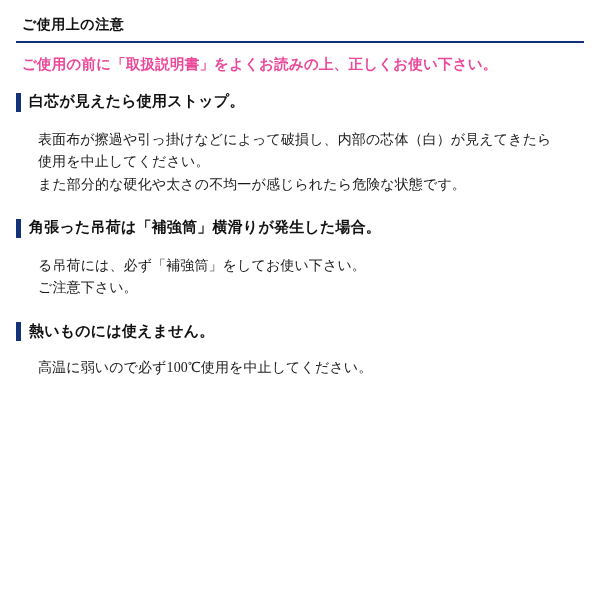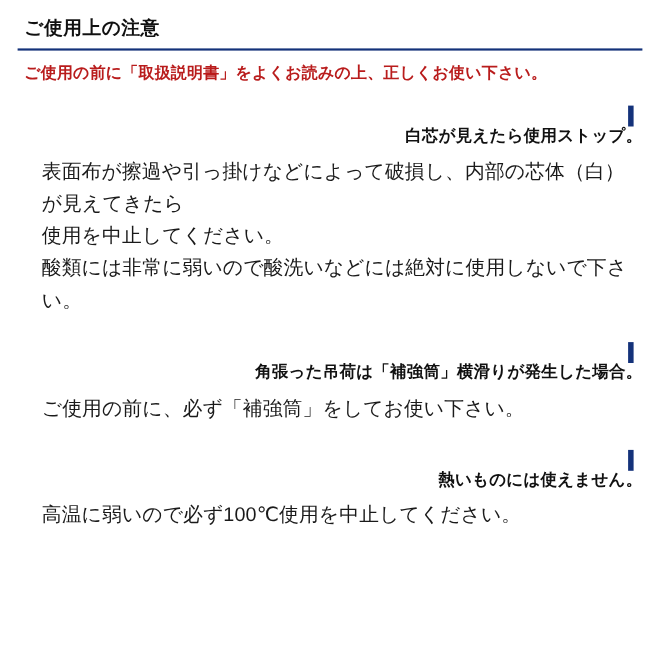--- a/index.html
+++ b/index.html
@@ -16,109 +16,110 @@
   }
   .page {
     width: 600px;
     height: 600px;
     box-sizing: border-box;
     padding: 14px 16px 0 16px;
     position: relative;
   }
   
   .title {
-    font-size: 17px;
+    font-size: 14px;
     font-weight: bold;
     color: #111111;
     letter-spacing: 0.5px;
     line-height: 1.2;
     padding: 2px 0 8px 6px;
   }
   .title-rule {
     border-bottom: 2px solid #14327a;
     margin: 0 0 12px 0;
   }
   
   .lead {
-    color: #b91c1c;
+    color: #ec4899;
     font-size: 14.5px;
     font-weight: bold;
     letter-spacing: 0.2px;
     padding-left: 6px;
     margin-bottom: 18px;
     line-height: 1.3;
   }
   
   .section {
     margin-bottom: 16px;
   }
   .sec-head {
     display: flex;
-    align-items: flex-end;
+    align-items: center;
     margin-bottom: 8px;
-    flex-direction: column;
   }
   .sec-bar {
     width: 5px;
     height: 19px;
     background: #14327a;
     margin-right: 8px;
     margin-top: 1px;
     flex: 0 0 auto;
   }
   .sec-title {
     font-size: 15px;
     font-weight: bold;
     color: #111111;
     line-height: 1.25;
     letter-spacing: 0.2px;
   }
   .sec-body {
     padding-left: 22px;
-    font-size: 18px;
+    font-size: 14px;
     line-height: 1.62;
     color: #1a1a1a;
     letter-spacing: 0.1px;
+    margin-top: 16px;
   }
   .sec-body p {
     margin: 0;
   }
   .sp-1 { margin-bottom: 22px; }
   .sp-2 { margin-bottom: 22px; }
-  .sp-3 { margin-bottom: 22px; }
+  .sp-3 { margin-bottom: 22px; font-family: Liberation Serif, serif; }
 </style>
 </head>
 <body>
 
 <div class="page">
 
   <div class="title">ご使用上の注意</div>
   <div class="title-rule"></div>
 
   <div class="lead">ご使用の前に「取扱説明書」をよくお読みの上、正しくお使い下さい。</div>
 
   <div class="section sp-1">
     <div class="sec-head">
       <span class="sec-bar"></span>
       <span class="sec-title">白芯が見えたら使用ストップ。</span>
     </div>
     <div class="sec-body">
       <p>表面布が擦過や引っ掛けなどによって破損し、内部の芯体（白）が見えてきたら</p>
       <p>使用を中止してください。</p>
-      <p>酸類には非常に弱いので酸洗いなどには絶対に使用しないで下さい。</p>
+      <p>また部分的な硬化や太さの不均一が感じられたら危険な状態です。</p>
     </div>
   </div>
 
   <div class="section sp-2">
     <div class="sec-head">
       <span class="sec-bar"></span>
       <span class="sec-title">角張った吊荷は「補強筒」横滑りが発生した場合。</span>
     </div>
     <div class="sec-body">
-      <p>ご使用の前に、必ず「補強筒」をしてお使い下さい。</p>
+      <p>る吊荷には、必ず「補強筒」をしてお使い下さい。</p>
+      <p>ご注意下さい。</p>
     </div>
   </div>
 
   <div class="section sp-3">
     <div class="sec-head">
       <span class="sec-bar"></span>
       <span class="sec-title">熱いものには使えません。</span>
     </div>
     <div class="sec-body">
       <p>高温に弱いので必ず100℃使用を中止してください。</p>

